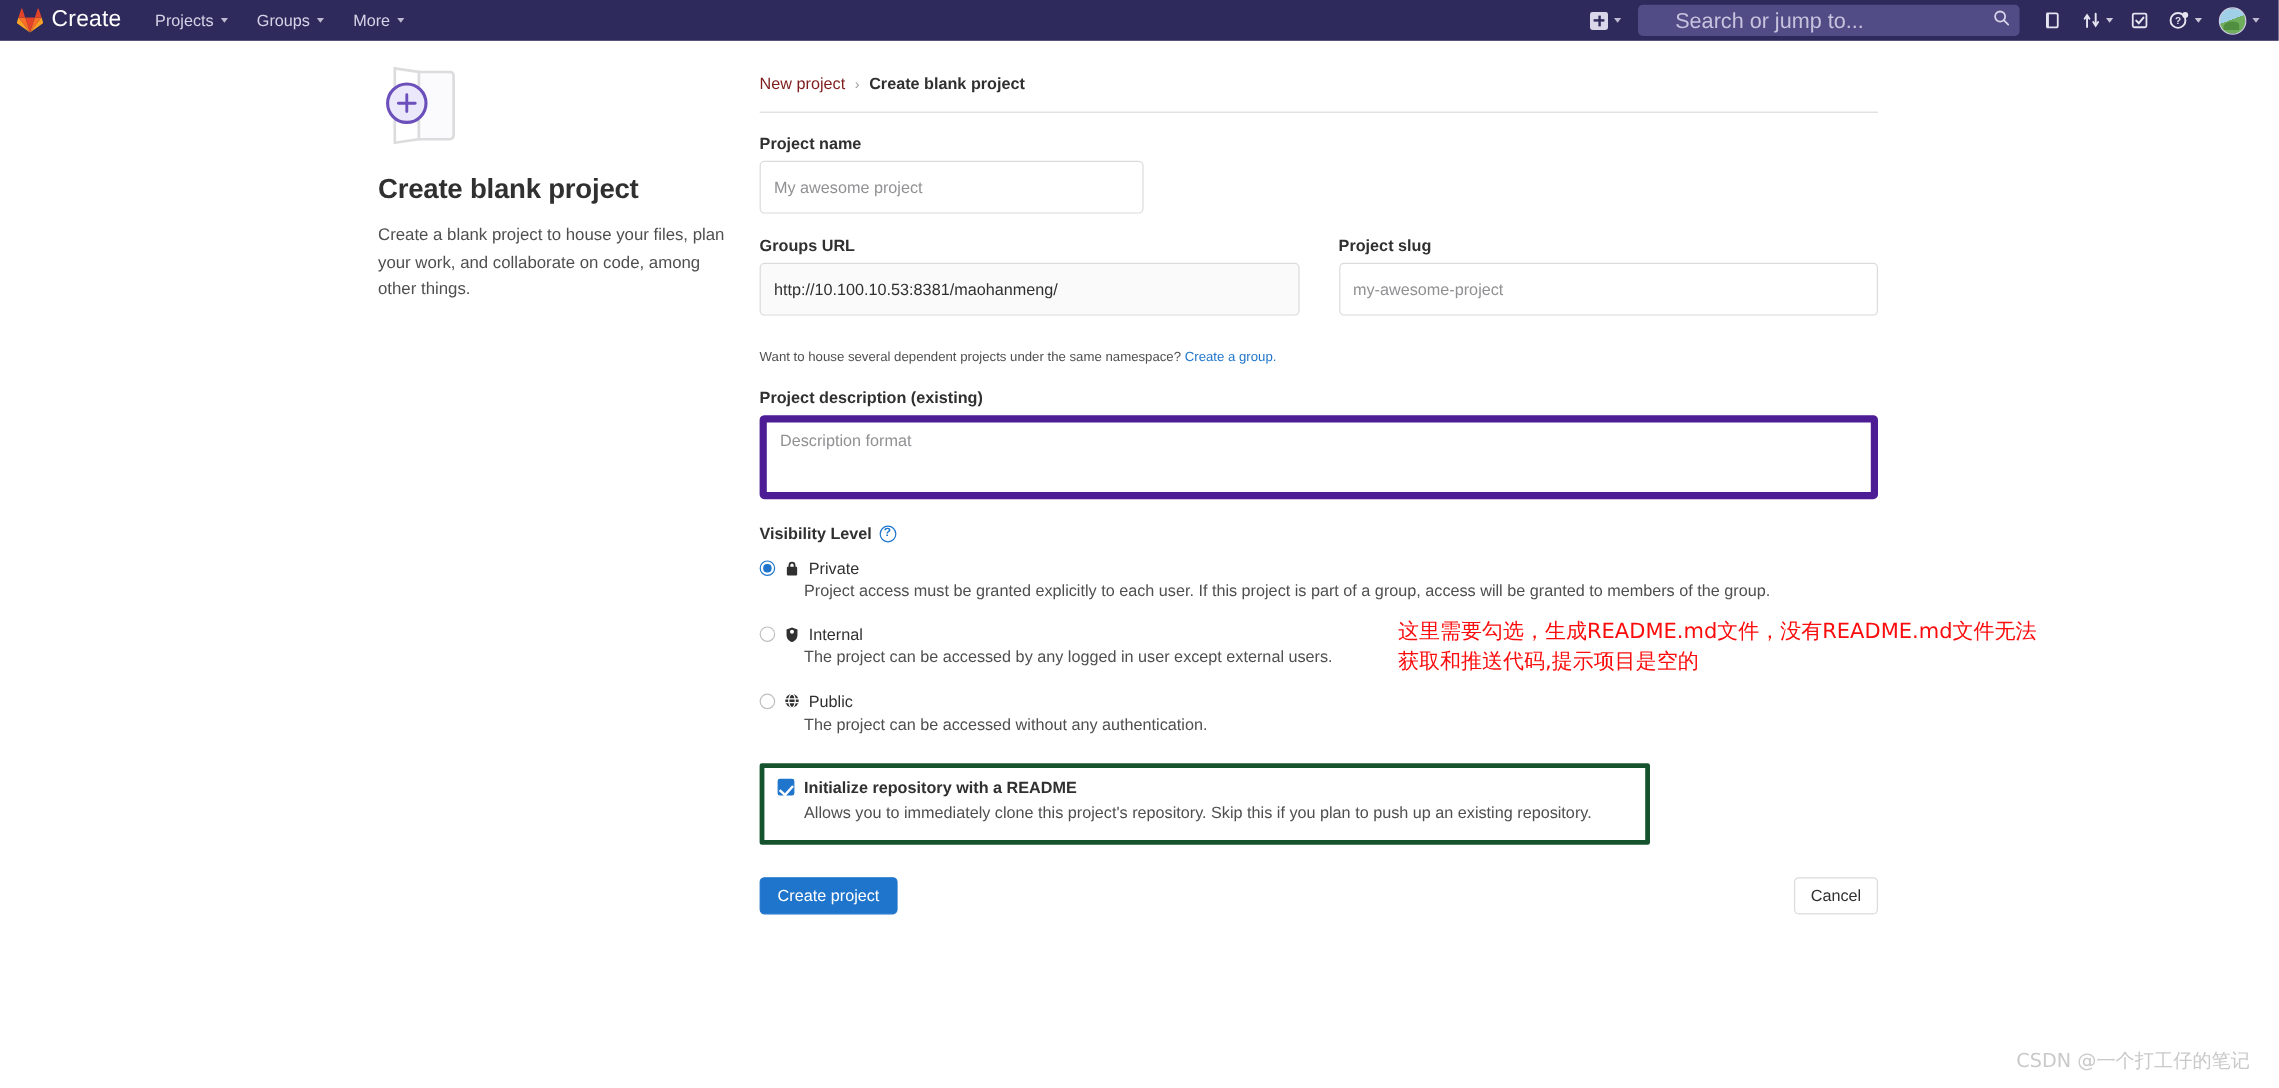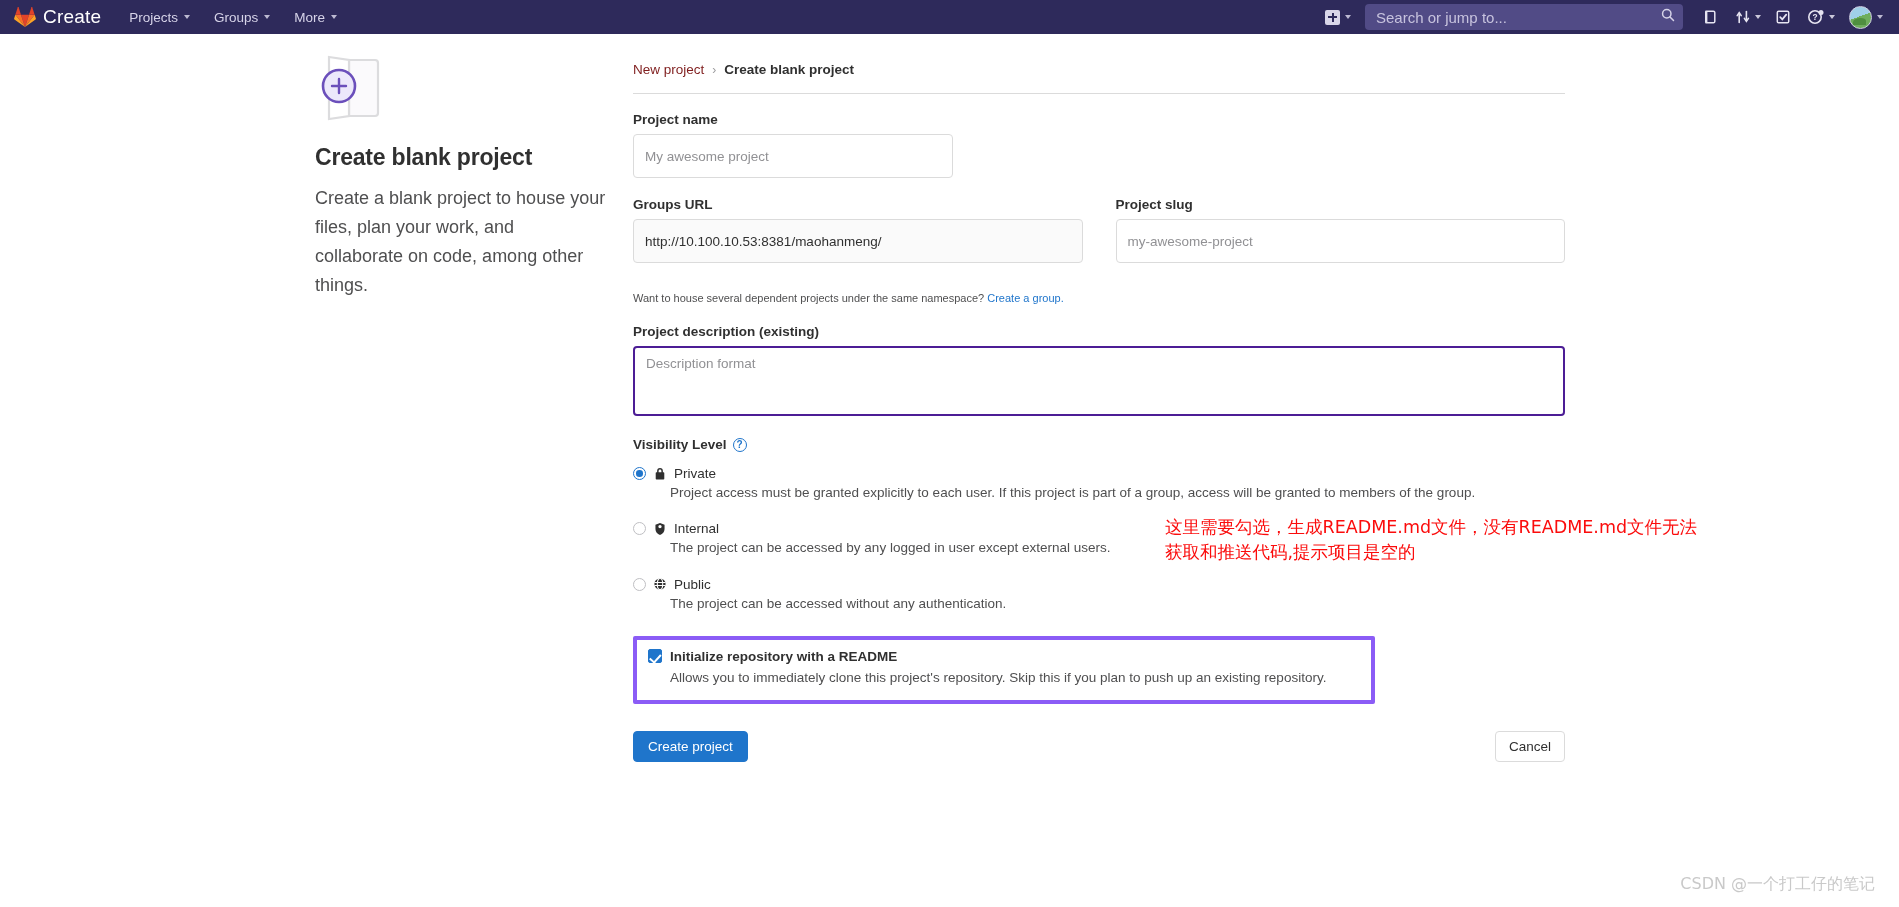--- a/index.html
+++ b/index.html
@@ -86,23 +86,24 @@
     background: #514b86;
     border-radius: 4px;
     margin: 0 10px 0 6px;
     display: flex;
     align-items: center;
     padding: 0 8px 0 11px;
     cursor: text;
   }
   .search-ph {
     color: #c7c3de;
-    font-size: 15px;
+    font-size: 18px;
     flex: 1;
     white-space: nowrap;
+    margin-left: 20px;
   }
   .icon-btn {
     width: 32px; height: 34px;
     display: flex; align-items: center; justify-content: center;
     color: #e6e4f1;
     cursor: pointer;
   }
   .icon-btn.with-caret { width: auto; padding: 0 4px 0 6px; gap: 4px; }
   .avatar {
     width: 23px; height: 23px;
@@ -141,21 +142,21 @@
   }
   .promo-illu svg { display: block; }
   .promo-title {
     font-size: 23px;
     font-weight: 700;
     color: #303030;
     margin: 0 0 13px 0;
     letter-spacing: -.2px;
   }
   .promo-desc {
-    font-size: 18px;
+    font-size: 14px;
     line-height: 1.62;
     color: #4f4f50;
     margin: 0;
   }
 
   
   .form-col {
     position: absolute;
     left: 633px;
     top: 62px;
@@ -213,21 +214,21 @@
     font-size: 11px;
     color: #4f4f50;
     margin-bottom: 20px;
     margin-top: 29px;
   }
   .hint a { color: #1f75cb; text-decoration: none; cursor: pointer; }
 
   .desc-area {
     width: 100%;
     height: 70px;
-    border: 2px solid #4c1d95;
+    border: 6px solid #4c1d95;
     border-radius: 4px;
     padding: 8px 11px;
     font-size: 13.5px;
     font-family: "Liberation Sans", sans-serif;
     color: #303030;
     resize: none;
     display: block;
   }
   .desc-area::placeholder { color: #919194; }
   .row-desc { margin-bottom: 21px; }
@@ -279,21 +280,21 @@
     font-size: 13.5px;
     color: #4f4f50;
     margin: 2px 0 0 37px;
     line-height: 1.5;
   }
 
   
   .readme-block {
     margin-top: 22px;
     padding: 9px 12px 12px 11px;
-    border: 4px solid #8b5cf6;
+    border: 4px solid #14532d;
     border-radius: 2px;
     width: 742px;
   }
   .readme-line { display: flex; align-items: center; gap: 8px; }
   .checkbox {
     width: 14px; height: 14px;
     border-radius: 2px;
     background: #1f75cb;
     border: 1px solid #1f75cb;
     flex: none;

